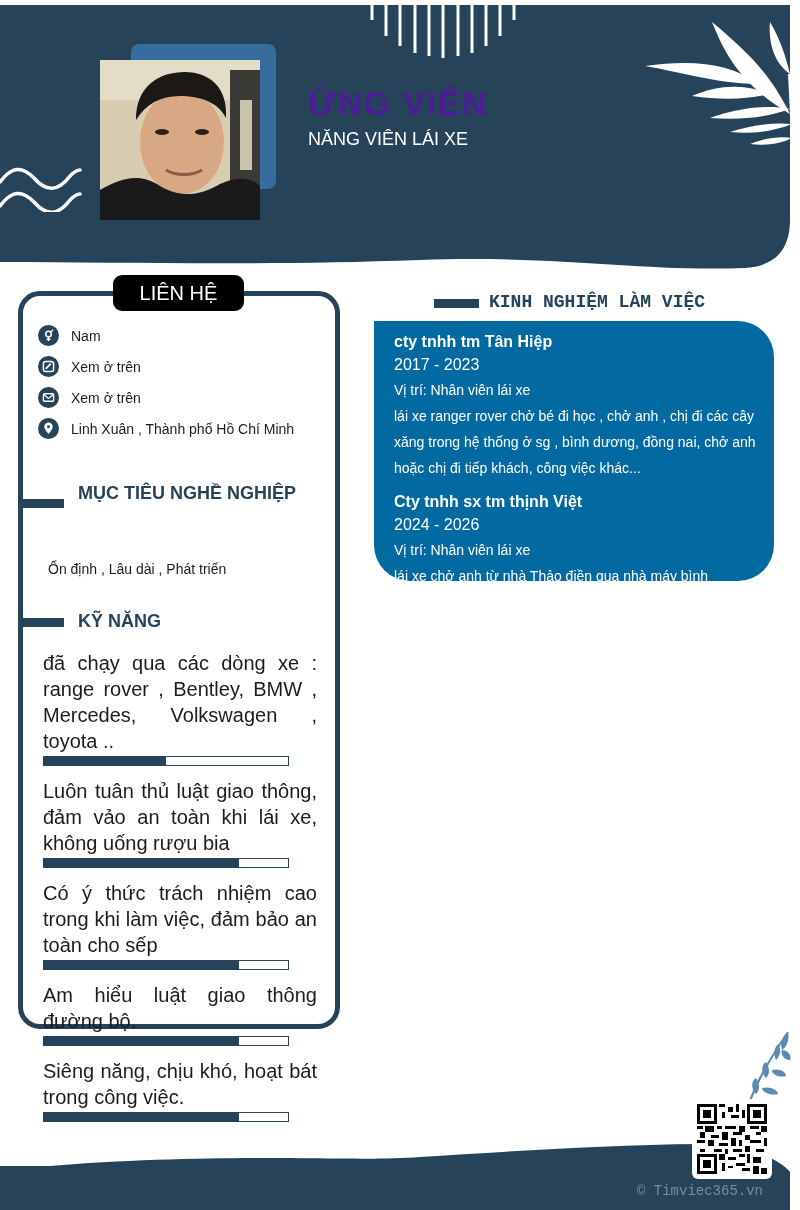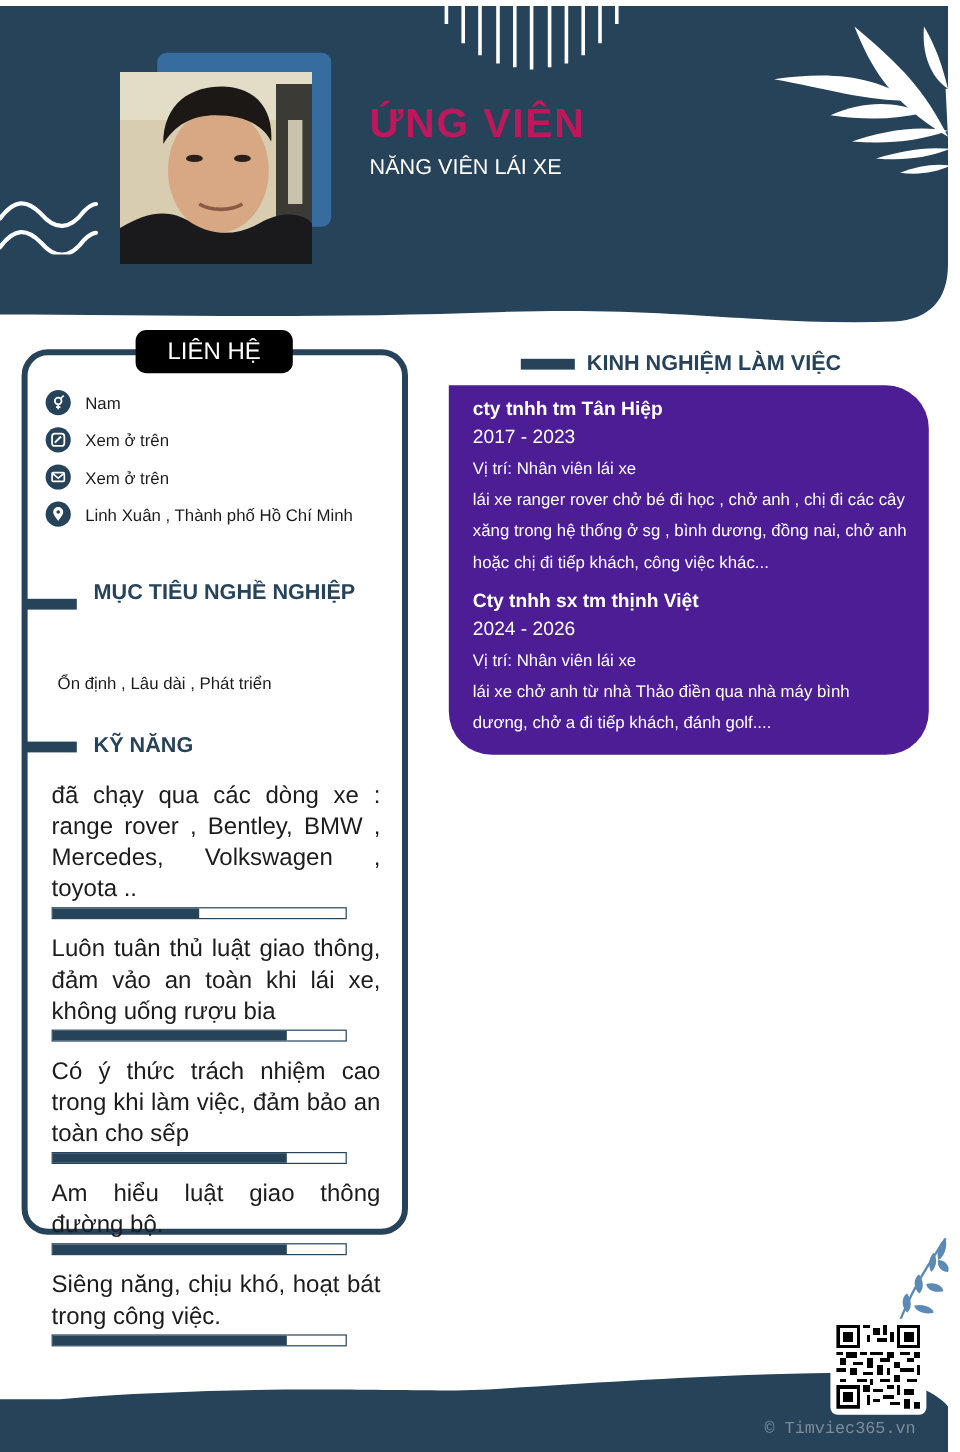--- a/index.html
+++ b/index.html
@@ -13,21 +13,21 @@
   .top-lines { position: absolute; left: 366px; top: 0; width: 155px; height: 62px; }
   .waves { position: absolute; left: 0; top: 160px; width: 82px; height: 52px; }
   .leaves { position: absolute; left: 640px; top: 14px; width: 155px; height: 140px; }
 
   .photo-accent { position: absolute; left: 131px; top: 44px; width: 145px; height: 145px;
     background: #376c9e; border-radius: 8px; }
   .photo { position: absolute; left: 100px; top: 60px; width: 160px; height: 160px; overflow: hidden; }
   .photo svg { display: block; }
 
   .name { position: absolute; left: 308px; top: 84px; font-size: 34px; font-weight: bold;
-    color: #be185d; letter-spacing: 1.5px; }
+    color: #4c1d95; letter-spacing: 1.5px; }
   .job-title { position: absolute; left: 308px; top: 129px; font-size: 18px; color: #ffffff; }
 
   
   .left-card { position: absolute; left: 18px; top: 291px; width: 322px; height: 738px;
     border: 5px solid #26435a; border-radius: 22px; background: #fff; }
   .contact-tab { position: absolute; left: 113px; top: 275px; width: 131px; height: 36px;
     background: #000000; border-radius: 9px; color: #fff; font-size: 20px;
     text-align: center; line-height: 36px; }
 
   .contact-list { position: absolute; left: 38px; top: 320px; }
@@ -42,22 +42,22 @@
 
   .objective { position: absolute; left: 48px; top: 561px; font-size: 14px; color: #1c1c1c; }
 
   .skills { position: absolute; left: 43px; top: 650px; width: 274px; }
   .skill { margin-bottom: 12px; }
   .skill-text { font-size: 20px; line-height: 26px; color: #1c1c1c; text-align: justify; }
   .skill-bar { width: 246px; height: 10px; border: 1px solid #26435a; margin-top: 2px; position: relative; background: #fff; }
   .skill-fill { position: absolute; left: 0; top: 0; bottom: 0; background: #26435a; }
 
   
-  .exp-card { position: absolute; left: 374px; top: 321px; width: 400px; height: 308px;
-    background: #4c1d95; border-radius: 0 36px 36px 36px; color: #fff; }
+  .exp-card { position: absolute; left: 374px; top: 321px; width: 400px; height: 260px;
+    background: #0369a1; border-radius: 0 36px 36px 36px; color: #fff; }
   .exp-list { position: absolute; left: 20px; top: 10px; width: 362px; }
   .exp-item { margin-bottom: 10px; }
   .exp-company { font-size: 16px; font-weight: bold; line-height: 22px; }
   .exp-years { font-size: 16px; line-height: 24px; }
   .exp-position { font-size: 14px; line-height: 26px; }
   .exp-desc { font-size: 14px; line-height: 26px; }
 
   
   .footer-bg { position: absolute; left: 0; top: 1130px; width: 800px; height: 80px; }
   .branch { position: absolute; left: 738px; top: 1028px; width: 56px; height: 78px; }
@@ -207,21 +207,21 @@
     </div>
     <div class="skill">
       <div class="skill-text">Siêng năng, chịu khó, hoạt bát trong công việc.</div>
       <div class="skill-bar">
           <div class="skill-fill" style="width:80%;"></div>
         </div>
     </div>
   </div>
 
   <div class="section-bar" style="left:434px; top:299px; width:45px;"></div>
-  <div class="section-title" style="left:489px; top:292px;">KINH NGHIỆM LÀM VIỆC</div>
+  <div class="section-title" style="left:489px; top:292px;font-family:Liberation Mono, monospace;">KINH NGHIỆM LÀM VIỆC</div>
 
   <div class="exp-card">
     <div class="exp-list">
       <div class="exp-item">
         <div class="exp-company">cty tnhh tm Tân Hiệp</div>
         <div class="exp-years">2017 - 2023</div>
         <div class="exp-position">Vị trí: Nhân viên lái xe</div>
         <div class="exp-desc">lái xe ranger rover chở bé đi học , chở anh , chị đi các cây xăng trong hệ thống ở sg , bình dương, đồng nai, chở anh hoặc chị đi tiếp khách, công việc khác...</div>
       </div>
       <div class="exp-item">

